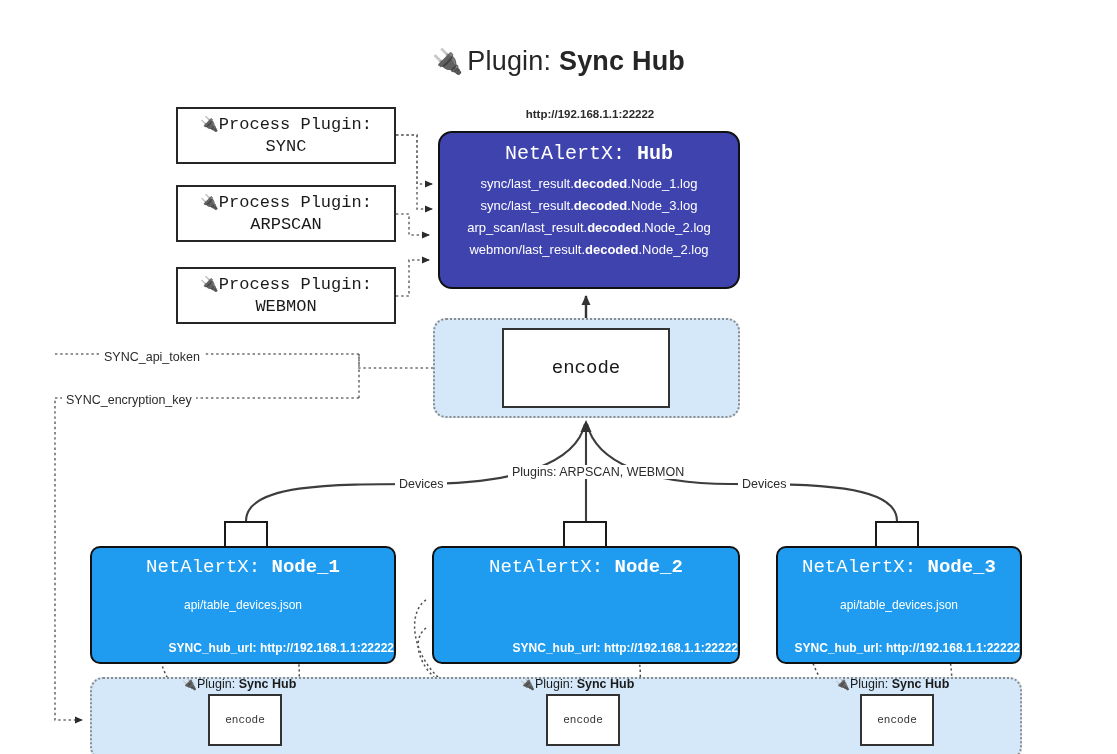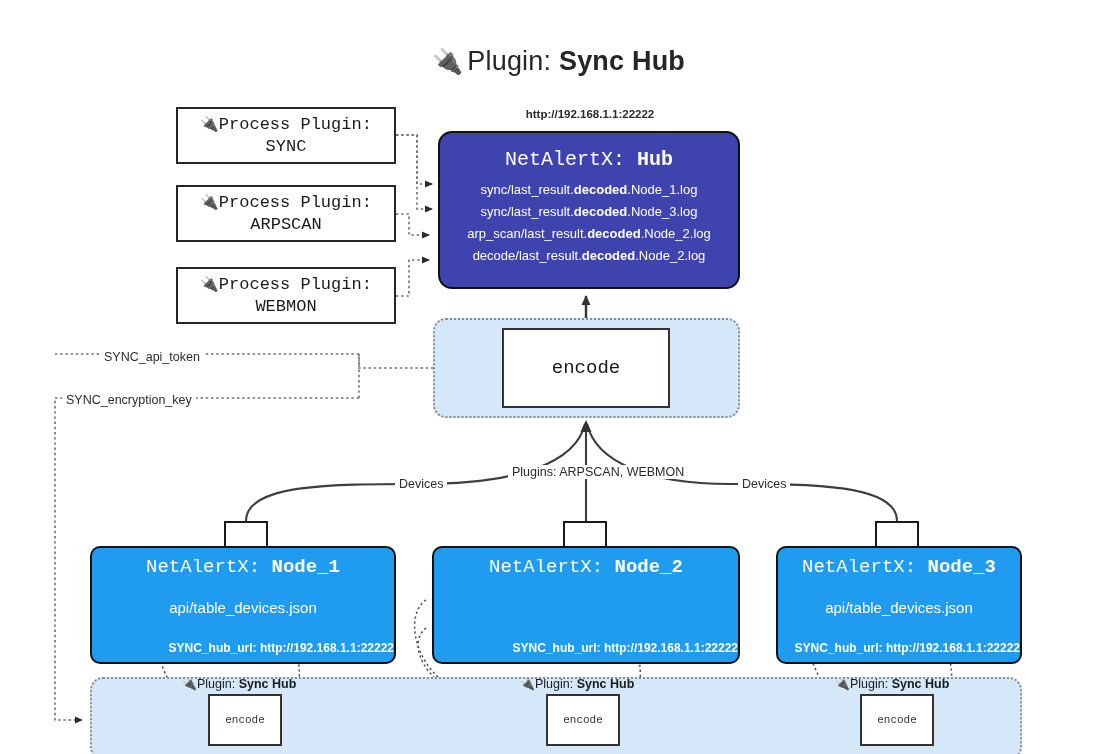--- a/index.html
+++ b/index.html
@@ -61,21 +61,21 @@
     text-align: center;
     font-size: 11.5px; font-weight: bold;
     color: #2b2b2b;
   }
   #hub {
     left: 438px; top: 99px; width: 302px; height: 158px;
     background: #3f43ae;
     border: 2.5px solid #111111;
     border-radius: 14px;
     color: #ffffff;
-    padding-top: 15px;
+    padding-top: 9px;
   }
   #hub .hub-title {
     font-family: "Liberation Mono", "DejaVu Sans Mono", monospace;
     font-size: 20px;
     text-align: center;
     margin-bottom: 8px;
     white-space: nowrap;
   }
   #hub .hub-title b { font-weight: bold; }
   #hub .loglist { font-size: 13px; line-height: 1.70; }
@@ -125,21 +125,21 @@
   }
   .nodecard .n-title {
     font-family: "Liberation Mono", "DejaVu Sans Mono", monospace;
     font-size: 19px;
     text-align: center;
     white-space: nowrap;
   }
   .nodecard .n-title b { font-weight: bold; }
   .nodecard .n-lines {
     margin-top: 10px;
-    font-size: 15px;
+    font-size: 12px;
     line-height: 1.62;
     text-align: center;
   }
   .nodecard .n-line { white-space: nowrap; }
   .nodecard .n-url {
     position: absolute; left: 0; width: 100%;
     bottom: 7px; text-align: right;
     font-size: 12px; font-weight: bold;
     white-space: nowrap;
   }
@@ -273,21 +273,21 @@
 
   <div class="node" id="hub-url">http://192.168.1.1:22222</div>
   <div class="node" id="hub">
     <div class="hub-title">
       <span>NetAlertX:</span> <b>Hub</b>
     </div>
     <div class="loglist">
       <div class="logrow"><span>sync/last_result.</span><b>decoded</b><span>.Node_1.log</span></div>
       <div class="logrow"><span>sync/last_result.</span><b>decoded</b><span>.Node_3.log</span></div>
       <div class="logrow"><span>arp_scan/last_result.</span><b>decoded</b><span>.Node_2.log</span></div>
-      <div class="logrow"><span>decode/last_result.</span><b>decoded</b><span>.Node_2.log</span></div>
+      <div class="logrow"><span>webmon/last_result.</span><b>decoded</b><span>.Node_2.log</span></div>
     </div>
   </div>
 
   <div class="node" id="decode-wrap"></div>
   <div class="node" id="decode">encode</div>
 
   <div class="edge-label" id="lbl-api-token">SYNC_api_token</div>
   <div class="edge-label" id="lbl-encryption-key">SYNC_encryption_key</div>
   <div class="edge-label" id="lbl-devices-left">Devices</div>
   <div class="edge-label" id="lbl-devices-right">Devices</div>

